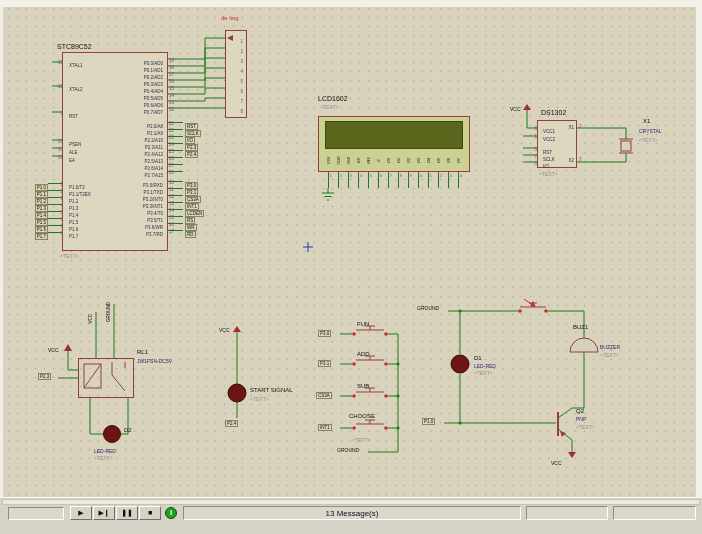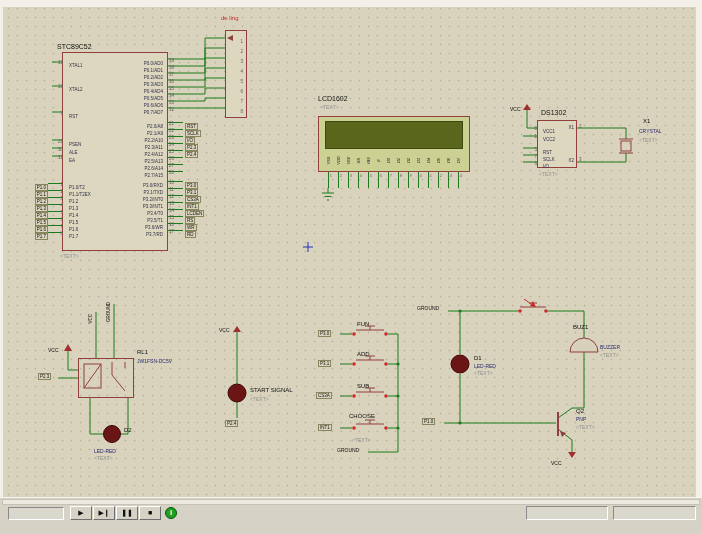--- a/index.html
+++ b/index.html
@@ -375,15 +375,18 @@
 </div>
 
 <div class="bottombar">
   <div class="scrollstrip"></div>
   <div class="sunken" style="left:8px;top:9px;width:56px;height:13px"></div>
   <div class="raised" style="left:70px;top:8px;width:22px;height:14px">▶</div>
   <div class="raised" style="left:93px;top:8px;width:22px;height:14px">▶❙</div>
   <div class="raised" style="left:116px;top:8px;width:22px;height:14px">❚❚</div>
   <div class="raised" style="left:139px;top:8px;width:22px;height:14px">■</div>
   <div class="infoicon" style="left:165px;top:9px">i</div>
+  <div class="sunken" style="left:183px;top:8px;width:338px;height:14px">
+    <span class="statustext">13 Message(s)</span>
+  </div>
   <div class="sunken" style="left:526px;top:8px;width:82px;height:14px"></div>
   <div class="sunken" style="left:613px;top:8px;width:83px;height:14px"></div>
 </div>
 
 </body></html>

